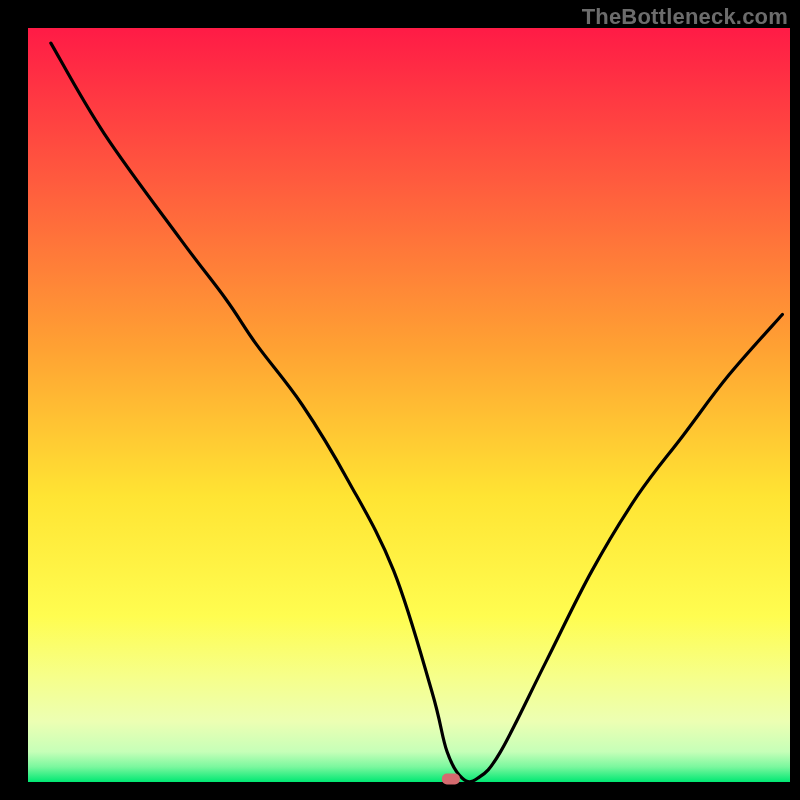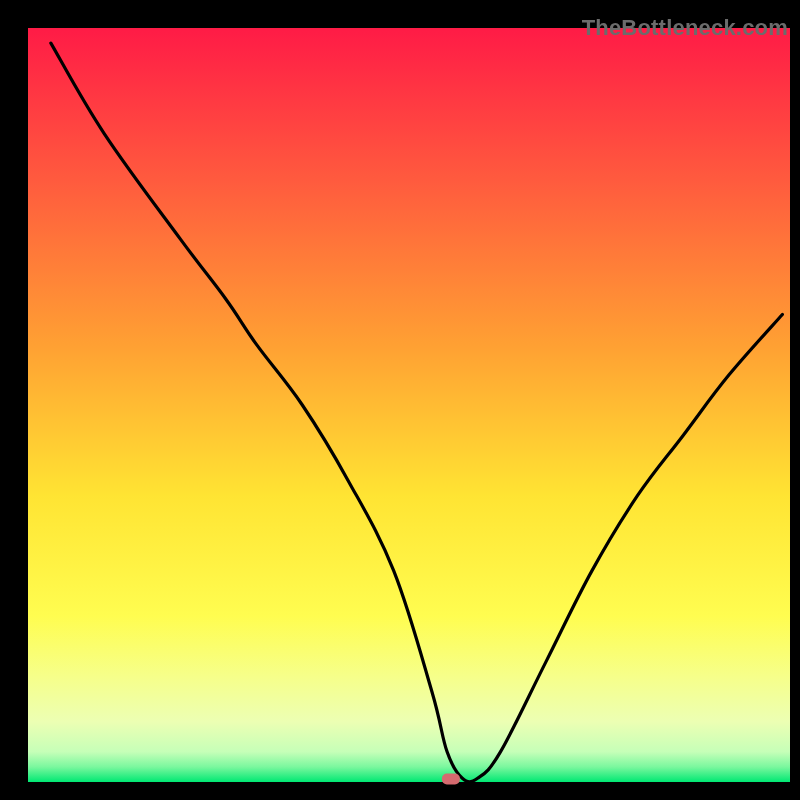--- a/index.html
+++ b/index.html
@@ -10,21 +10,21 @@
     background: #000;
     overflow: hidden;
   }
   .wrap {
     position: relative;
     width: 800px;
     height: 800px;
   }
   .watermark {
     position: absolute;
-    top: 15px;
+    top: 4px;
     right: 12px;
     font-family: Arial, Helvetica, sans-serif;
     font-size: 22px;
     font-weight: 600;
     color: #6c6c6c;
     letter-spacing: 0.2px;
     z-index: 10;
     user-select: none;
   }
   svg {

